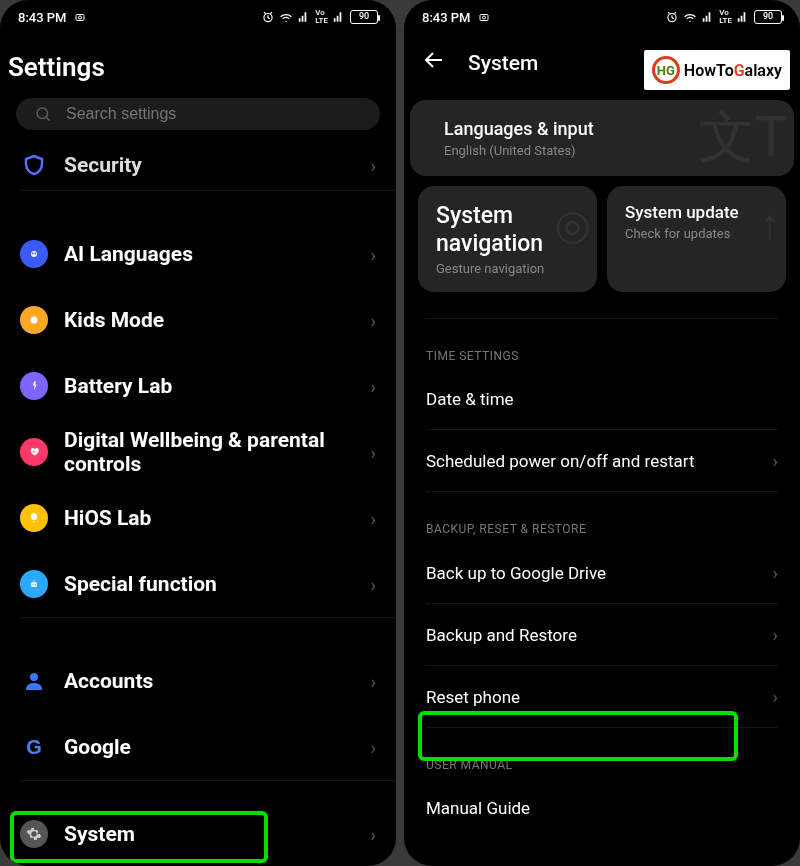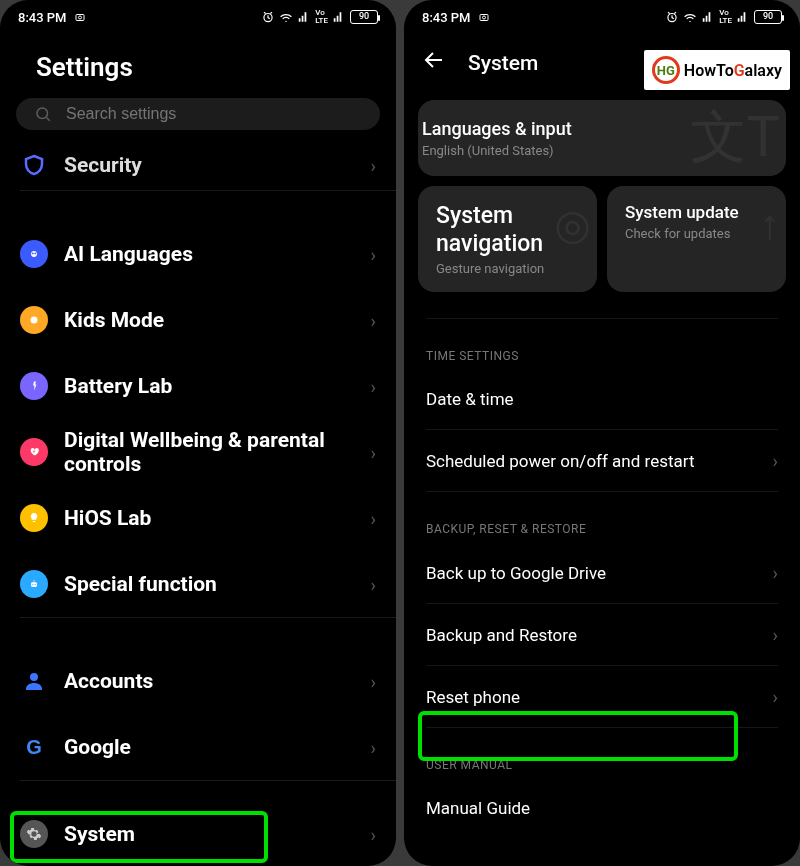--- a/index.html
+++ b/index.html
@@ -33,21 +33,21 @@
   }
   .status-left { display:flex; align-items:center; gap:6px; }
   .status-right { display:flex; align-items:center; gap:4px; }
   .status-icon { width:14px; height:14px; display:inline-flex; align-items:center; justify-content:center; }
   .battery-box { border:1px solid #fff; border-radius:3px; width:28px; height:14px; display:flex; align-items:flex-start; justify-content:center; font-size:9px; position:relative;}
   .battery-box::after { content:""; position:absolute; right:-3px; top:4px; width:2px; height:6px; background:#fff; border-radius:1px;}
   
   .settings-title {
     font-size: 26px;
     font-weight: 600;
-    padding: 18px 36px 16px;
+    padding: 18px 8px 16px;
   }
   .search-bar {
     margin: 0 16px 10px;
     background: #1c1c1c;
     border-radius: 30px;
     height: 32px;
     display: flex;
     align-items: center;
     padding: 0 18px;
     gap: 14px;
@@ -120,22 +120,22 @@
     font-weight: 600;
   }
   .logo-circle {
     width:28px; height:28px; border:3px solid #e03a1a; border-radius:50%;
     display:flex; align-items:center; justify-content:center;
     color:#4d7c0f; font-size:13px; font-weight:700;
   }
   .card {
     background: #252525;
     border-radius: 16px;
-    padding: 18px 4px;
-    margin: 0 14px;
+    padding: 18px 34px;
+    margin: 0 6px;
   }
   .card-title { font-size: 18px; color:#fff; margin-bottom:4px; font-weight:500;}
   .card-sub { font-size: 13px; color:#888; }
   .card-row { display:flex; gap:10px; margin:10px 14px 0; }
   .card-half {
     flex:1;
     background:#252525;
     border-radius:16px;
     padding:16px 18px;
     min-height:82px;

